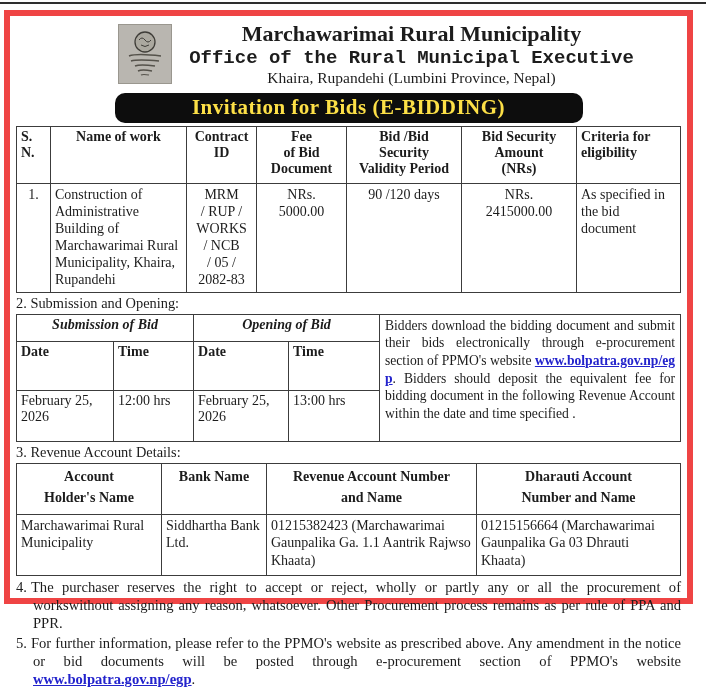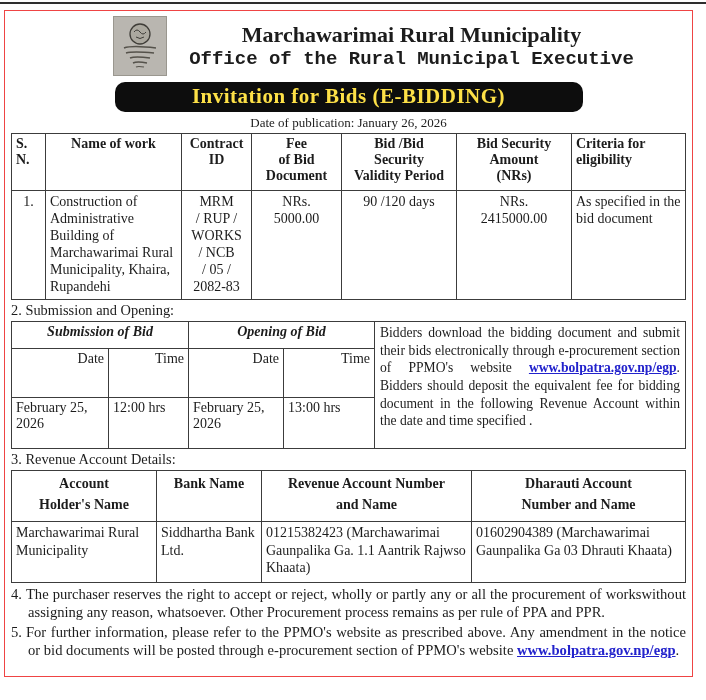--- a/index.html
+++ b/index.html
@@ -1,20 +1,20 @@
 <!DOCTYPE html>
 <html><head>
 <meta charset="utf-8">
 <style>
   html,body{margin:0;padding:0;background:#ffffff;}
   body{width:706px;height:700px;position:relative;overflow:hidden;
        font-family:"Liberation Serif","DejaVu Serif",serif;color:#1c1c1c;}
   .topline{position:absolute;top:2px;left:0;width:706px;height:2px;background:#2e2e2e;}
-  .doc{position:absolute;left:4px;top:10px;width:689px;height:667px;
-       border:1px solid #ef4444;box-sizing:border-box;background:#fff;padding:3px 6px 0 6px;}
+  .doc{position:absolute;left:4px;top:10px;width:689px;height:594px;
+       border:6px solid #ef4444;box-sizing:border-box;background:#fff;padding:3px 6px 0 6px;}
   
   .hdr{display:flex;align-items:center;margin-top:2px;}
   .logo-box{width:52px;height:58px;margin-left:102px;background:#b9b6b0;border:1px solid #9a978f;
             display:flex;align-items:center;justify-content:center;flex:0 0 auto;}
   .titles{flex:1;text-align:center;line-height:1.16;padding-right:30px;}
   .t1{font-size:22px;font-weight:bold;}
   .t2{font-size:19px;font-weight:bold;font-family:Liberation Mono, monospace;}
   .t3{font-size:15.5px;}
   
   .banner{margin:6px auto 3px auto;width:468px;background:#0d0d0d;color:#fde047;
@@ -32,21 +32,21 @@
   th{font-weight:bold;}
   .pre{white-space:pre-line;}
   .ctr{text-align:center;}
   .lft{text-align:left;}
   .sec-label{font-size:14.4px;margin:2px 0 1px 0;}
   
   .bidtbl th{height:52px;}
   .bidtbl td{height:104px;line-height:1.22;}
   
   .subtbl .grp{height:22px;text-align:center;font-style:italic;}
-  .subtbl .subhd{height:44px;text-align:right;font-weight:normal;}
+  .subtbl .subhd{height:44px;text-align:left;font-weight:bold;}
   .subtbl .datarow td{height:46px;margin-left:40px;}
   .note{font-size:13.6px;line-height:1.3;text-align:justify;vertical-align:top;padding:2px 5px;}
   .note a{word-break:break-all;}
   a{color:#2222cc;text-decoration:underline;font-weight:bold;cursor:pointer;}
   
   .revtbl th{height:46px;text-align:center;vertical-align:top;line-height:1.5;}
   .revtbl td{height:56px;line-height:1.25;}
 </style>
 </head>
 <body>
@@ -64,25 +64,25 @@
         <path d="M7 28 q8 -3 32 0" fill="none" stroke="#55524b" stroke-width="1.6"></path>
         <path d="M9 33 q7 -2 28 0" fill="none" stroke="#55524b" stroke-width="1.6"></path>
         <path d="M13 38 q5 -2 20 0" fill="none" stroke="#55524b" stroke-width="1.6"></path>
         <path d="M16 43 q4 -2 14 0" fill="none" stroke="#55524b" stroke-width="1.4"></path>
         <path d="M19 47 q2 -1 8 0" fill="none" stroke="#55524b" stroke-width="1.2"></path>
       </svg>
     </div>
     <div class="titles">
       <div class="t1">Marchawarimai Rural Municipality</div>
       <div class="t2">Office of the Rural Municipal Executive</div>
+      <div class="t3">Khaira, Rupandehi (Lumbini Province, Nepal)</div>
     </div>
   </div>
 
   <div class="banner">Invitation for Bids (E-BIDDING)</div>
-  <div class="pubdate">Date of publication: January 26, 2026</div>
 
 
   <table class="bidtbl">
     <colgroup>
       <col style="width:34px">
         <col style="width:136px">
         <col style="width:70px">
       <col style="width:90px">
         <col style="width:115px">
         <col style="width:115px">
@@ -173,21 +173,21 @@
       <th class="pre">Bank Name</th>
       <th class="pre">Revenue Account Number
 and Name</th>
       <th class="pre">Dharauti Account
 Number and Name</th>
     </tr>
     <tr>
       <td class="lft">Marchawarimai Rural Municipality</td>
       <td class="lft">Siddhartha Bank Ltd.</td>
       <td class="lft">01215382423 (Marchawarimai Gaunpalika Ga. 1.1 Aantrik Rajwso Khaata)</td>
-      <td class="lft">01602904389 (Marchawarimai Gaunpalika Ga 03 Dhrauti Khaata)</td>
+      <td class="lft">01215156664 (Marchawarimai Gaunpalika Ga 03 Dhrauti Khaata)</td>
     </tr>
   </tbody>
     </table>
 
   <p class="clause"><span class="cnum">4.</span><span>The purchaser reserves the right to accept or reject, wholly or partly any or all the procurement of workswithout assigning any reason, whatsoever. Other  Procurement process remains as per rule of PPA and PPR.</span></p>
   <p class="clause"><span class="cnum">5.</span><span>For further information, please refer to the PPMO's website as prescribed above. Any amendment in the notice or bid documents will be posted through e-procurement section of PPMO's website </span><a>www.bolpatra.gov.np/egp</a><span>.</span></p>
 
 </div>
 
 </body></html>

